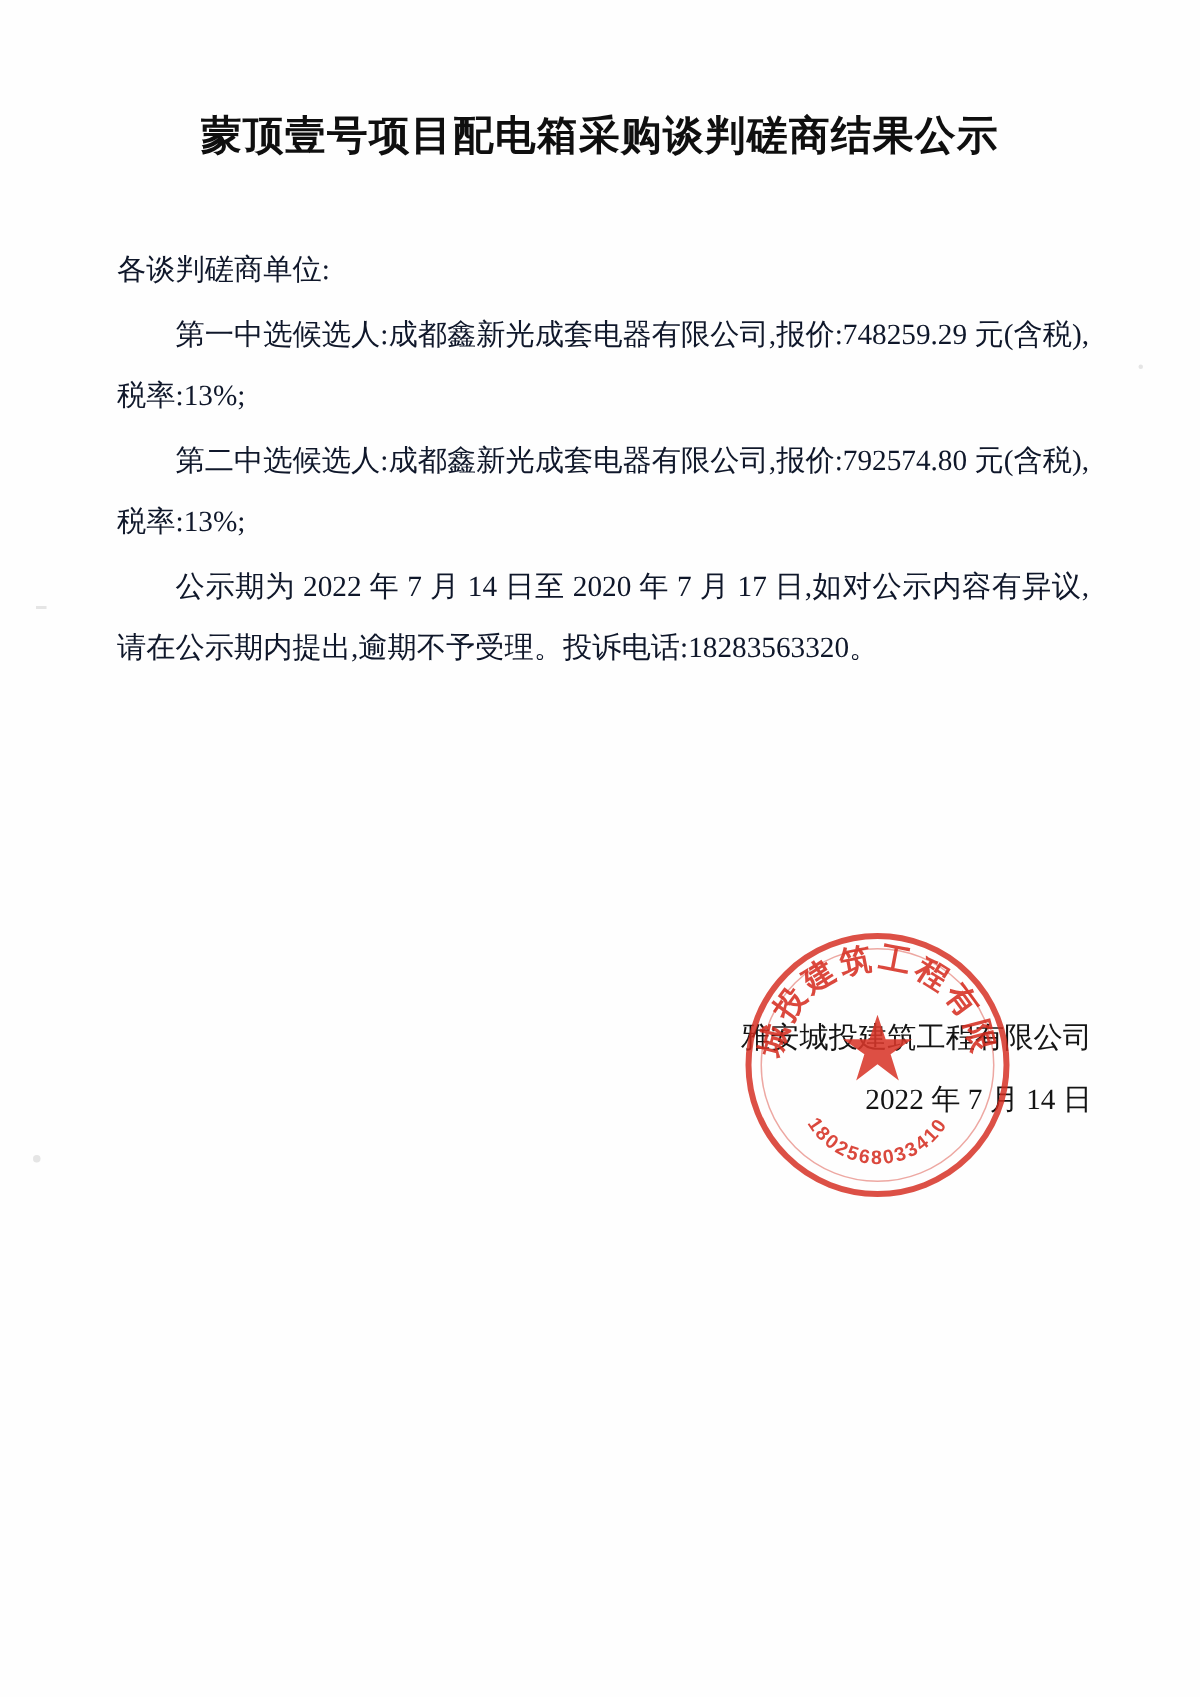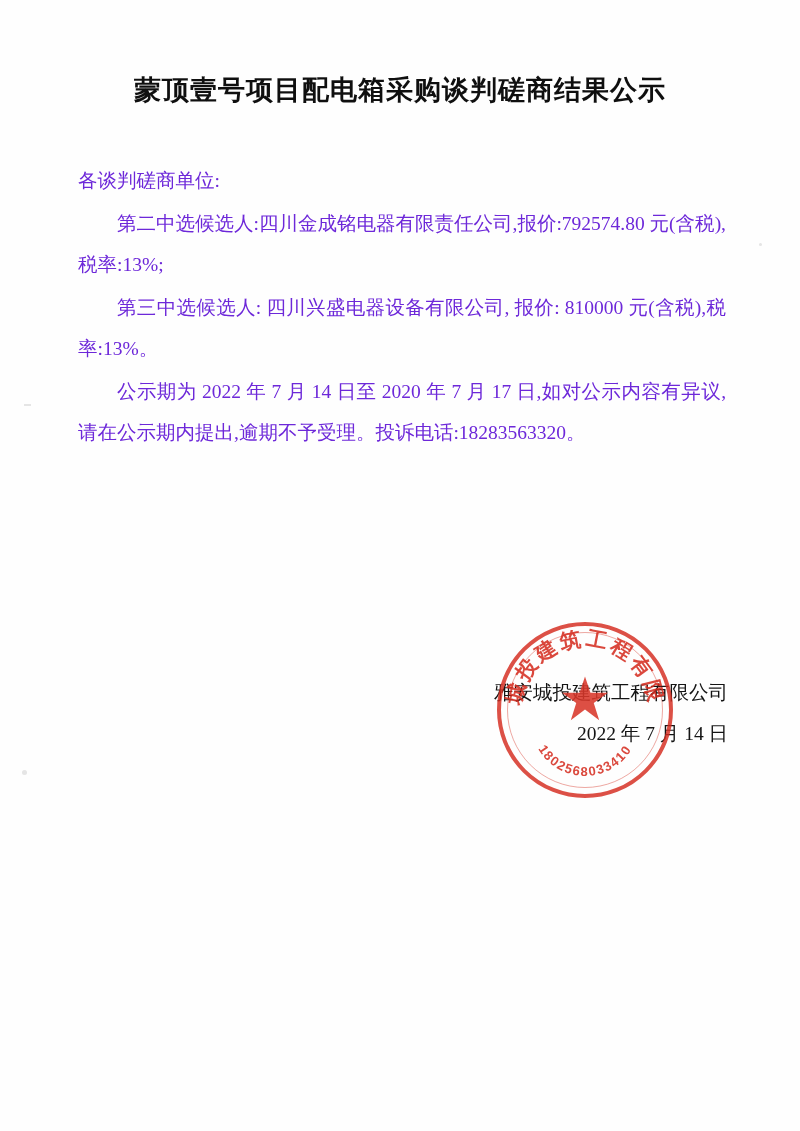--- a/index.html
+++ b/index.html
@@ -48,21 +48,21 @@
     left: 78px;
     width: 648px;
   }
 
   .para {
     font-size: 19.5px;
     line-height: 41px;
     text-align: justify;
     text-justify: inter-ideograph;
     margin: 0 0 2px 0;
-    color: #6d28d9;
+    color: #0f172a;
   }
   .para.indent {
     text-indent: 2em;
   }
   .para.tight {
     margin-bottom: 0;
   }
 
   .sign-block {
     position: absolute;
@@ -141,22 +141,22 @@
 <div class="page">
 
   <span class="speckle" style="left:24px;top:404px;width:7px;height:2px;"></span>
   <span class="speckle" style="left:22px;top:770px;width:5px;height:5px;border-radius:50%;"></span>
   <span class="speckle" style="left:759px;top:243px;width:3px;height:3px;border-radius:50%;"></span>
 
   <div class="doc-title">蒙顶壹号项目配电箱采购谈判磋商结果公示</div>
 
   <div class="body-block">
     <p class="para">各谈判磋商单位:</p>
-    <p class="para indent">第二中选候选人:四川金成铭电器有限责任公司,报价:792574.80 元(含税),税率:13%;</p>
-    <p class="para indent">第三中选候选人: 四川兴盛电器设备有限公司, 报价: 810000 元(含税),税率:13%。</p>
+    <p class="para indent">第一中选候选人:成都鑫新光成套电器有限公司,报价:748259.29 元(含税),税率:13%;</p>
+    <p class="para indent">第二中选候选人:成都鑫新光成套电器有限公司,报价:792574.80 元(含税),税率:13%;</p>
     <p class="para indent tight">公示期为 2022 年 7 月 14 日至 2020 年 7 月 17 日,如对公示内容有异议,请在公示期内提出,逾期不予受理。投诉电话:18283563320。</p>
   </div>
 
   <div class="sign-block">
     <span class="sign-line">雅安城投建筑工程有限公司</span>
     <span class="sign-line">2022 年 7 月 14 日</span>
   </div>
 
   <div class="seal">
     <div class="seal-ring"></div>

